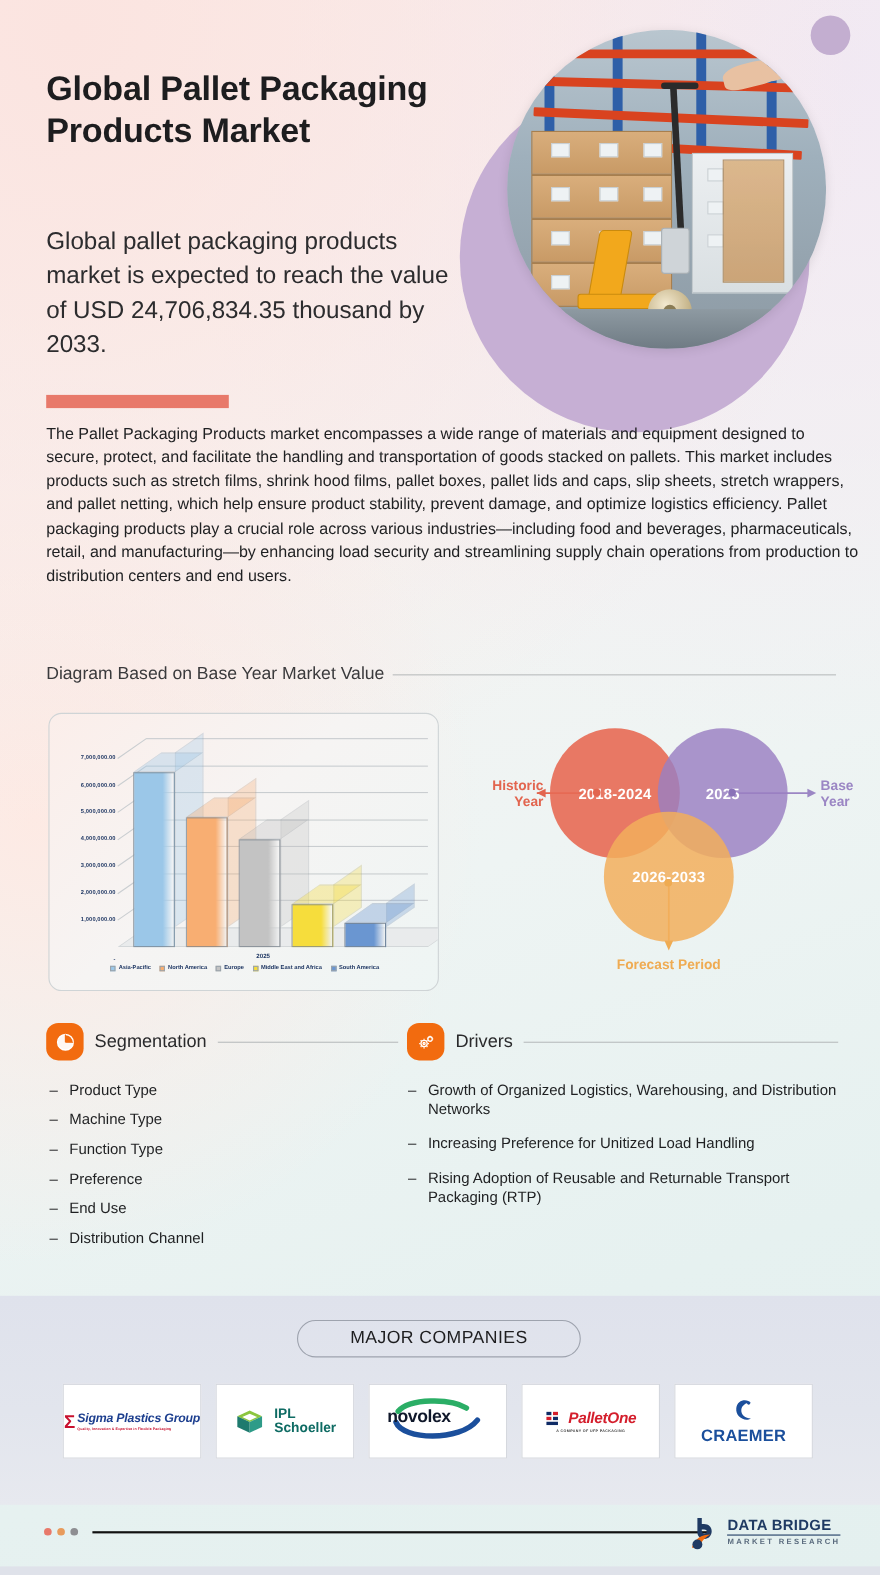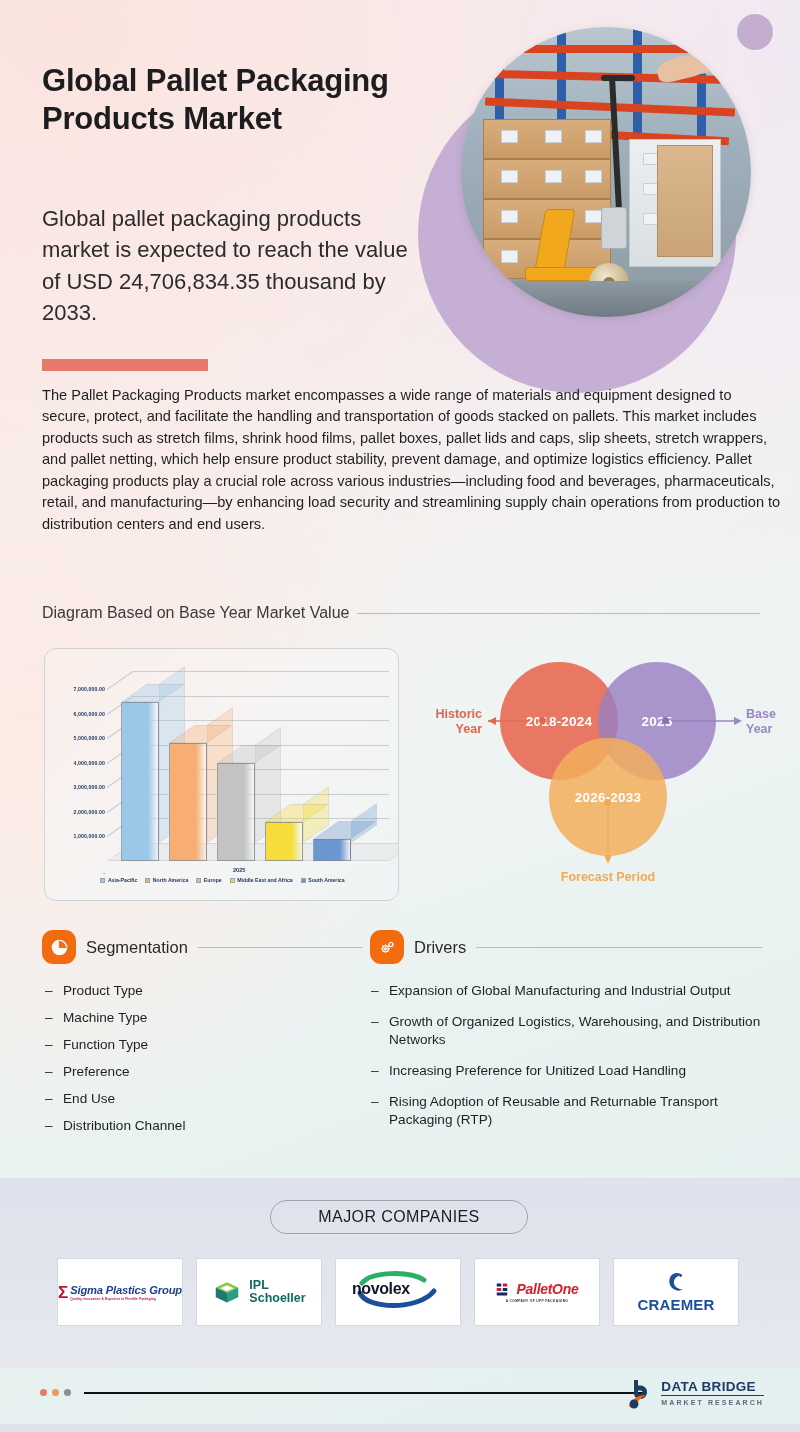--- a/index.html
+++ b/index.html
@@ -121,21 +121,21 @@
   .venn { position: absolute; left: 410px; top: 648px; width: 380px; height: 253px; }
   .vcircle {
     position: absolute; border-radius: 50%;
     display: flex; align-items: center; justify-content: center;
     color: #fff; font-size: 13.5px; font-weight: 700; letter-spacing: .2px;
   }
   .vc-hist { left: 90px; top: 14px; width: 118px; height: 118px; background: rgba(231,106,84,.90); }
   .vc-base { left: 188px; top: 14px; width: 118px; height: 118px; background: rgba(154,127,194,.82); }
   .vc-fore { left: 139px; top: 90px; width: 118px; height: 118px; background: rgba(242,174,92,.85); }
   .vc-label { position: absolute; font-size: 12.5px; font-weight: 700; line-height: 1.18; }
-  .lbl-hist { left: 6px; top: 59px; width: 66px; text-align: right; color: #e2654f; }
+  .lbl-hist { left: 18px; top: 59px; width: 66px; text-align: right; color: #e2654f; }
   .lbl-base { left: 336px; top: 59px; width: 42px; text-align: left; color: #9b86c4; }
   .lbl-fore { left: 124px; top: 222px; width: 148px; text-align: center; color: #efab52; }
   .dot { position: absolute; width: 7px; height: 7px; border-radius: 50%; }
 
   
   .col-head { position: absolute; display: flex; align-items: center; gap: 10px; }
   .badge {
     width: 34px; height: 34px; border-radius: 11px;
     background: #f26b0f; display: flex; align-items: center; justify-content: center;
     flex: 0 0 auto;
@@ -366,21 +366,20 @@
         <circle cx="9.5" cy="13.5" r="1.2"></circle>
         <path d="M9.5 7.9v1.3M9.5 17.8v1.3M3.9 13.5h1.3M13.8 13.5h1.3M5.6 9.6l.9.9M12.5 16.5l.9.9M13.4 9.6l-.9.9M6.5 16.5l-.9.9"></path>
         <circle cx="16.4" cy="8.2" r="2.5"></circle>
         <path d="M16.4 4.6v1M16.4 10.8v1M12.8 8.2h1M19 8.2h1"></path>
       </svg>
     </span>
     <span class="ttl">Drivers</span>
     <span class="ln"></span>
   </div>
   <ul class="bl" id="drv-list" style="left:370px; top:982px; width:392px;">
-      <li style="margin-bottom: 13px;">Expansion of Global Manufacturing and Industrial Output</li>
       <li style="margin-bottom: 13px;">Growth of Organized Logistics, Warehousing, and Distribution Networks</li>
       <li style="margin-bottom: 13px;">Increasing Preference for Unitized Load Handling</li>
       <li style="margin-bottom: 13px;">Rising Adoption of Reusable and Returnable Transport Packaging (RTP)</li>
     </ul>
 
   <div class="mc-band"></div>
   <div class="mc-pill">MAJOR COMPANIES</div>
 
   <div class="logos">
 

